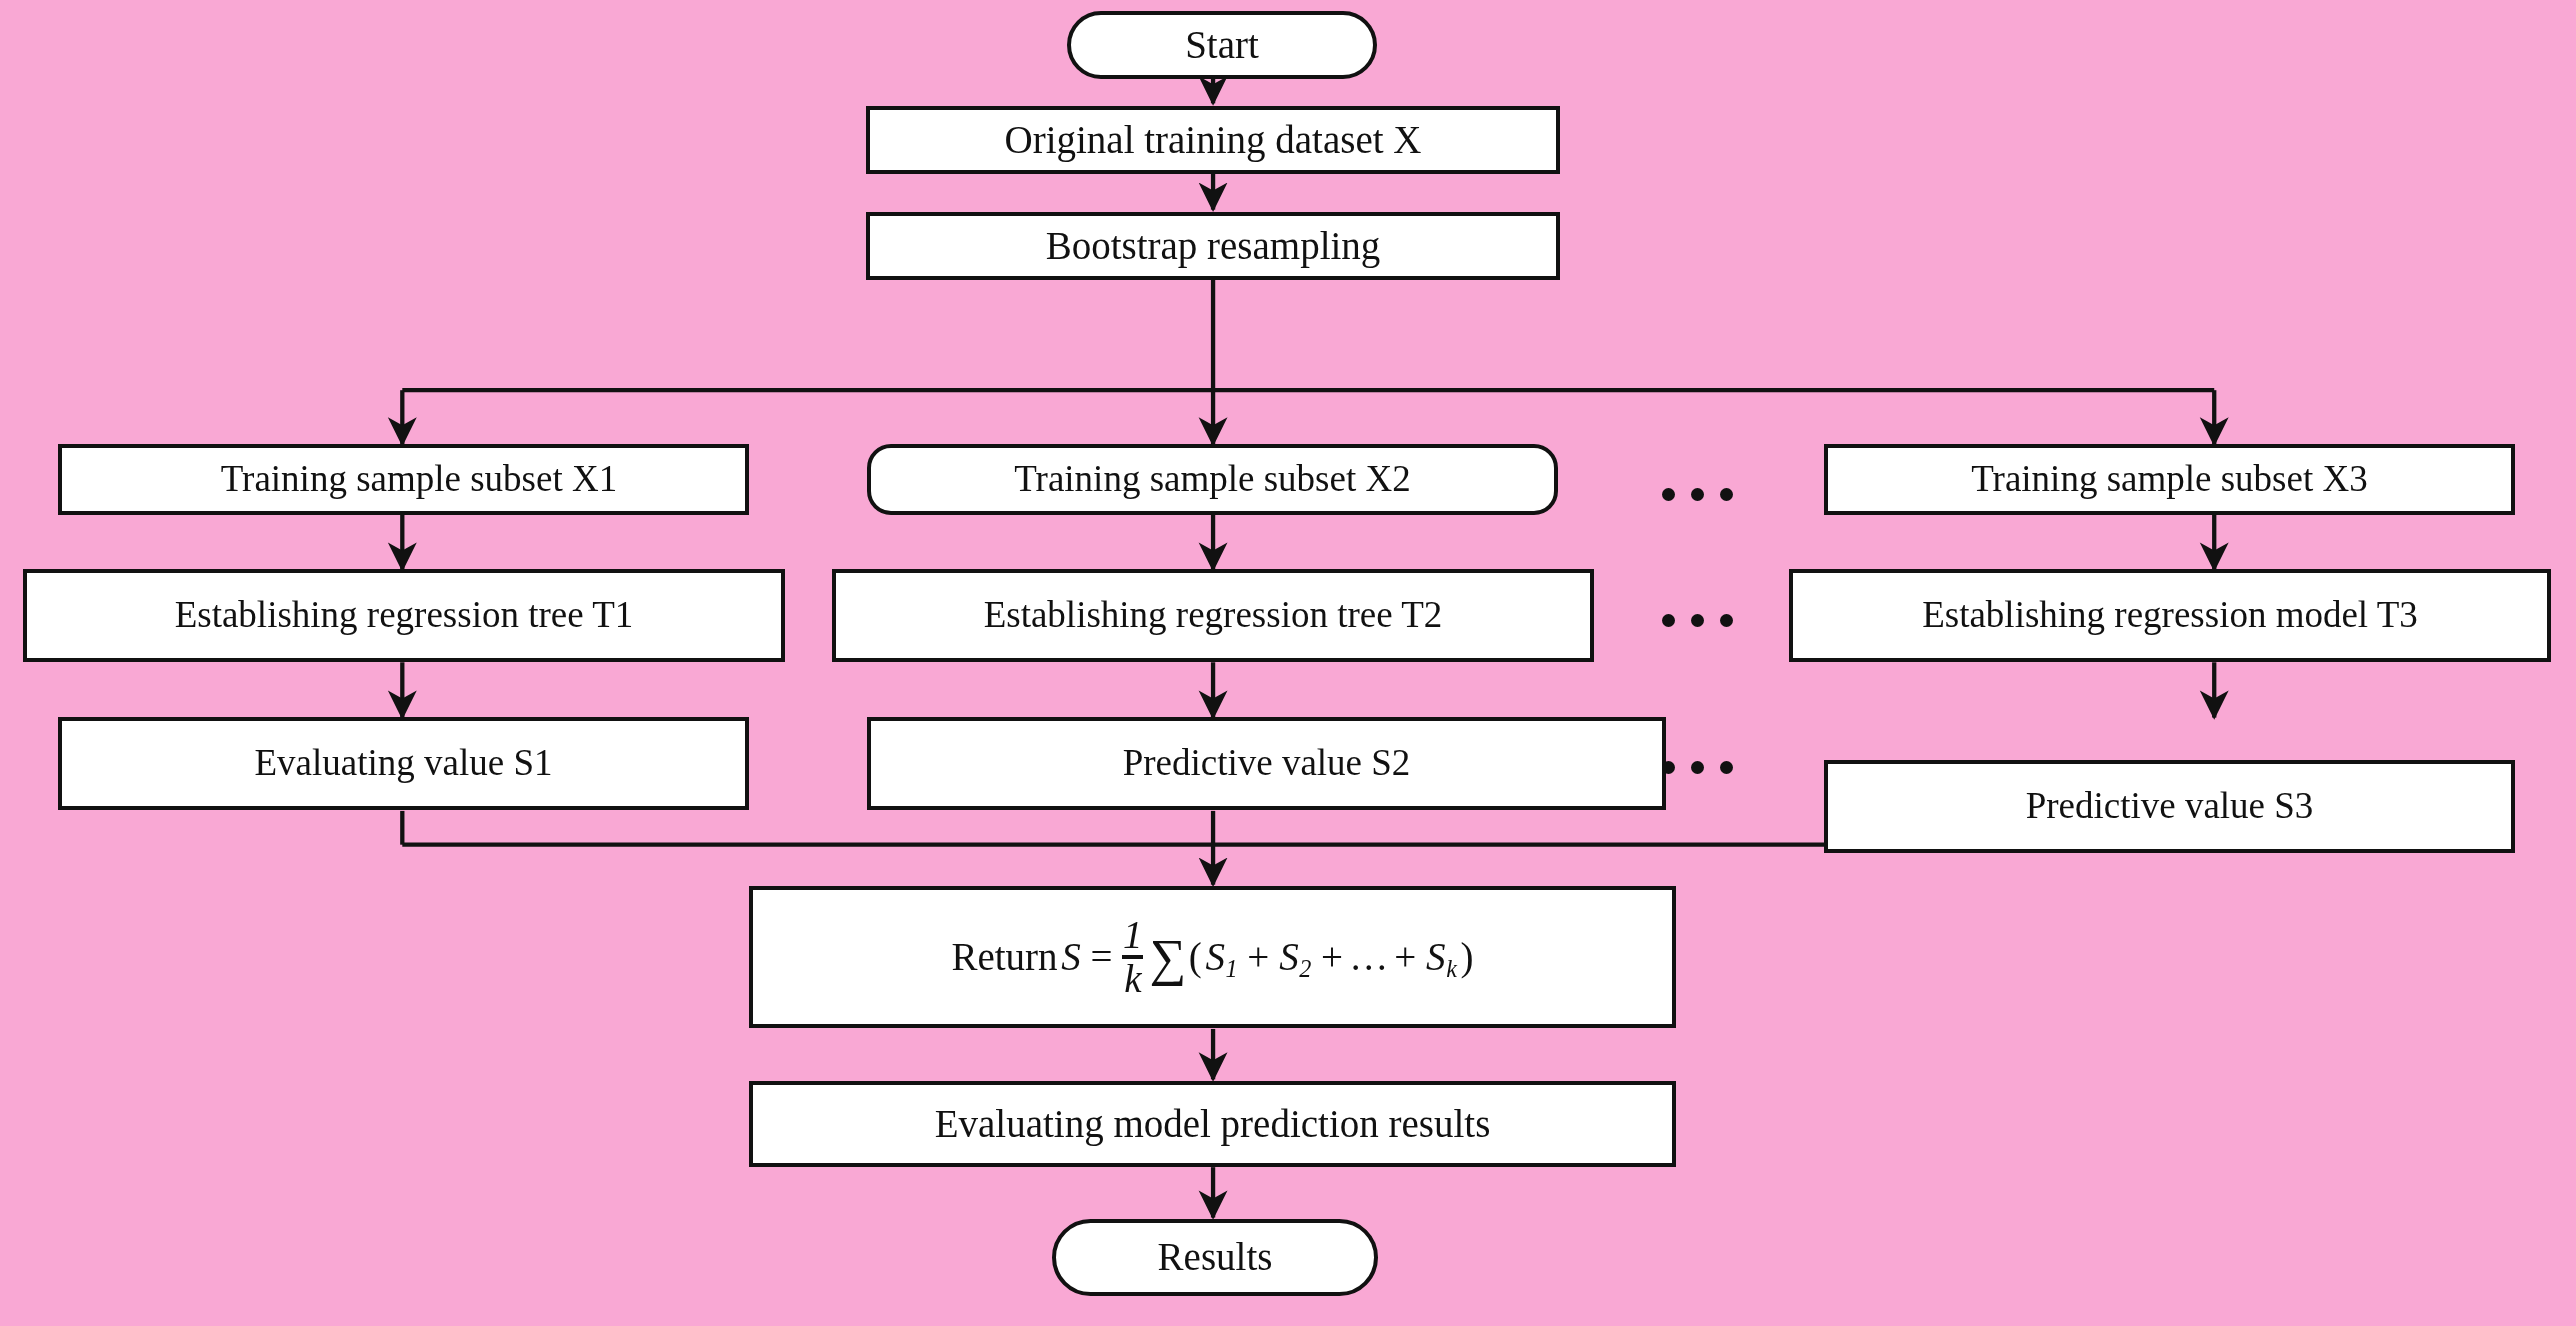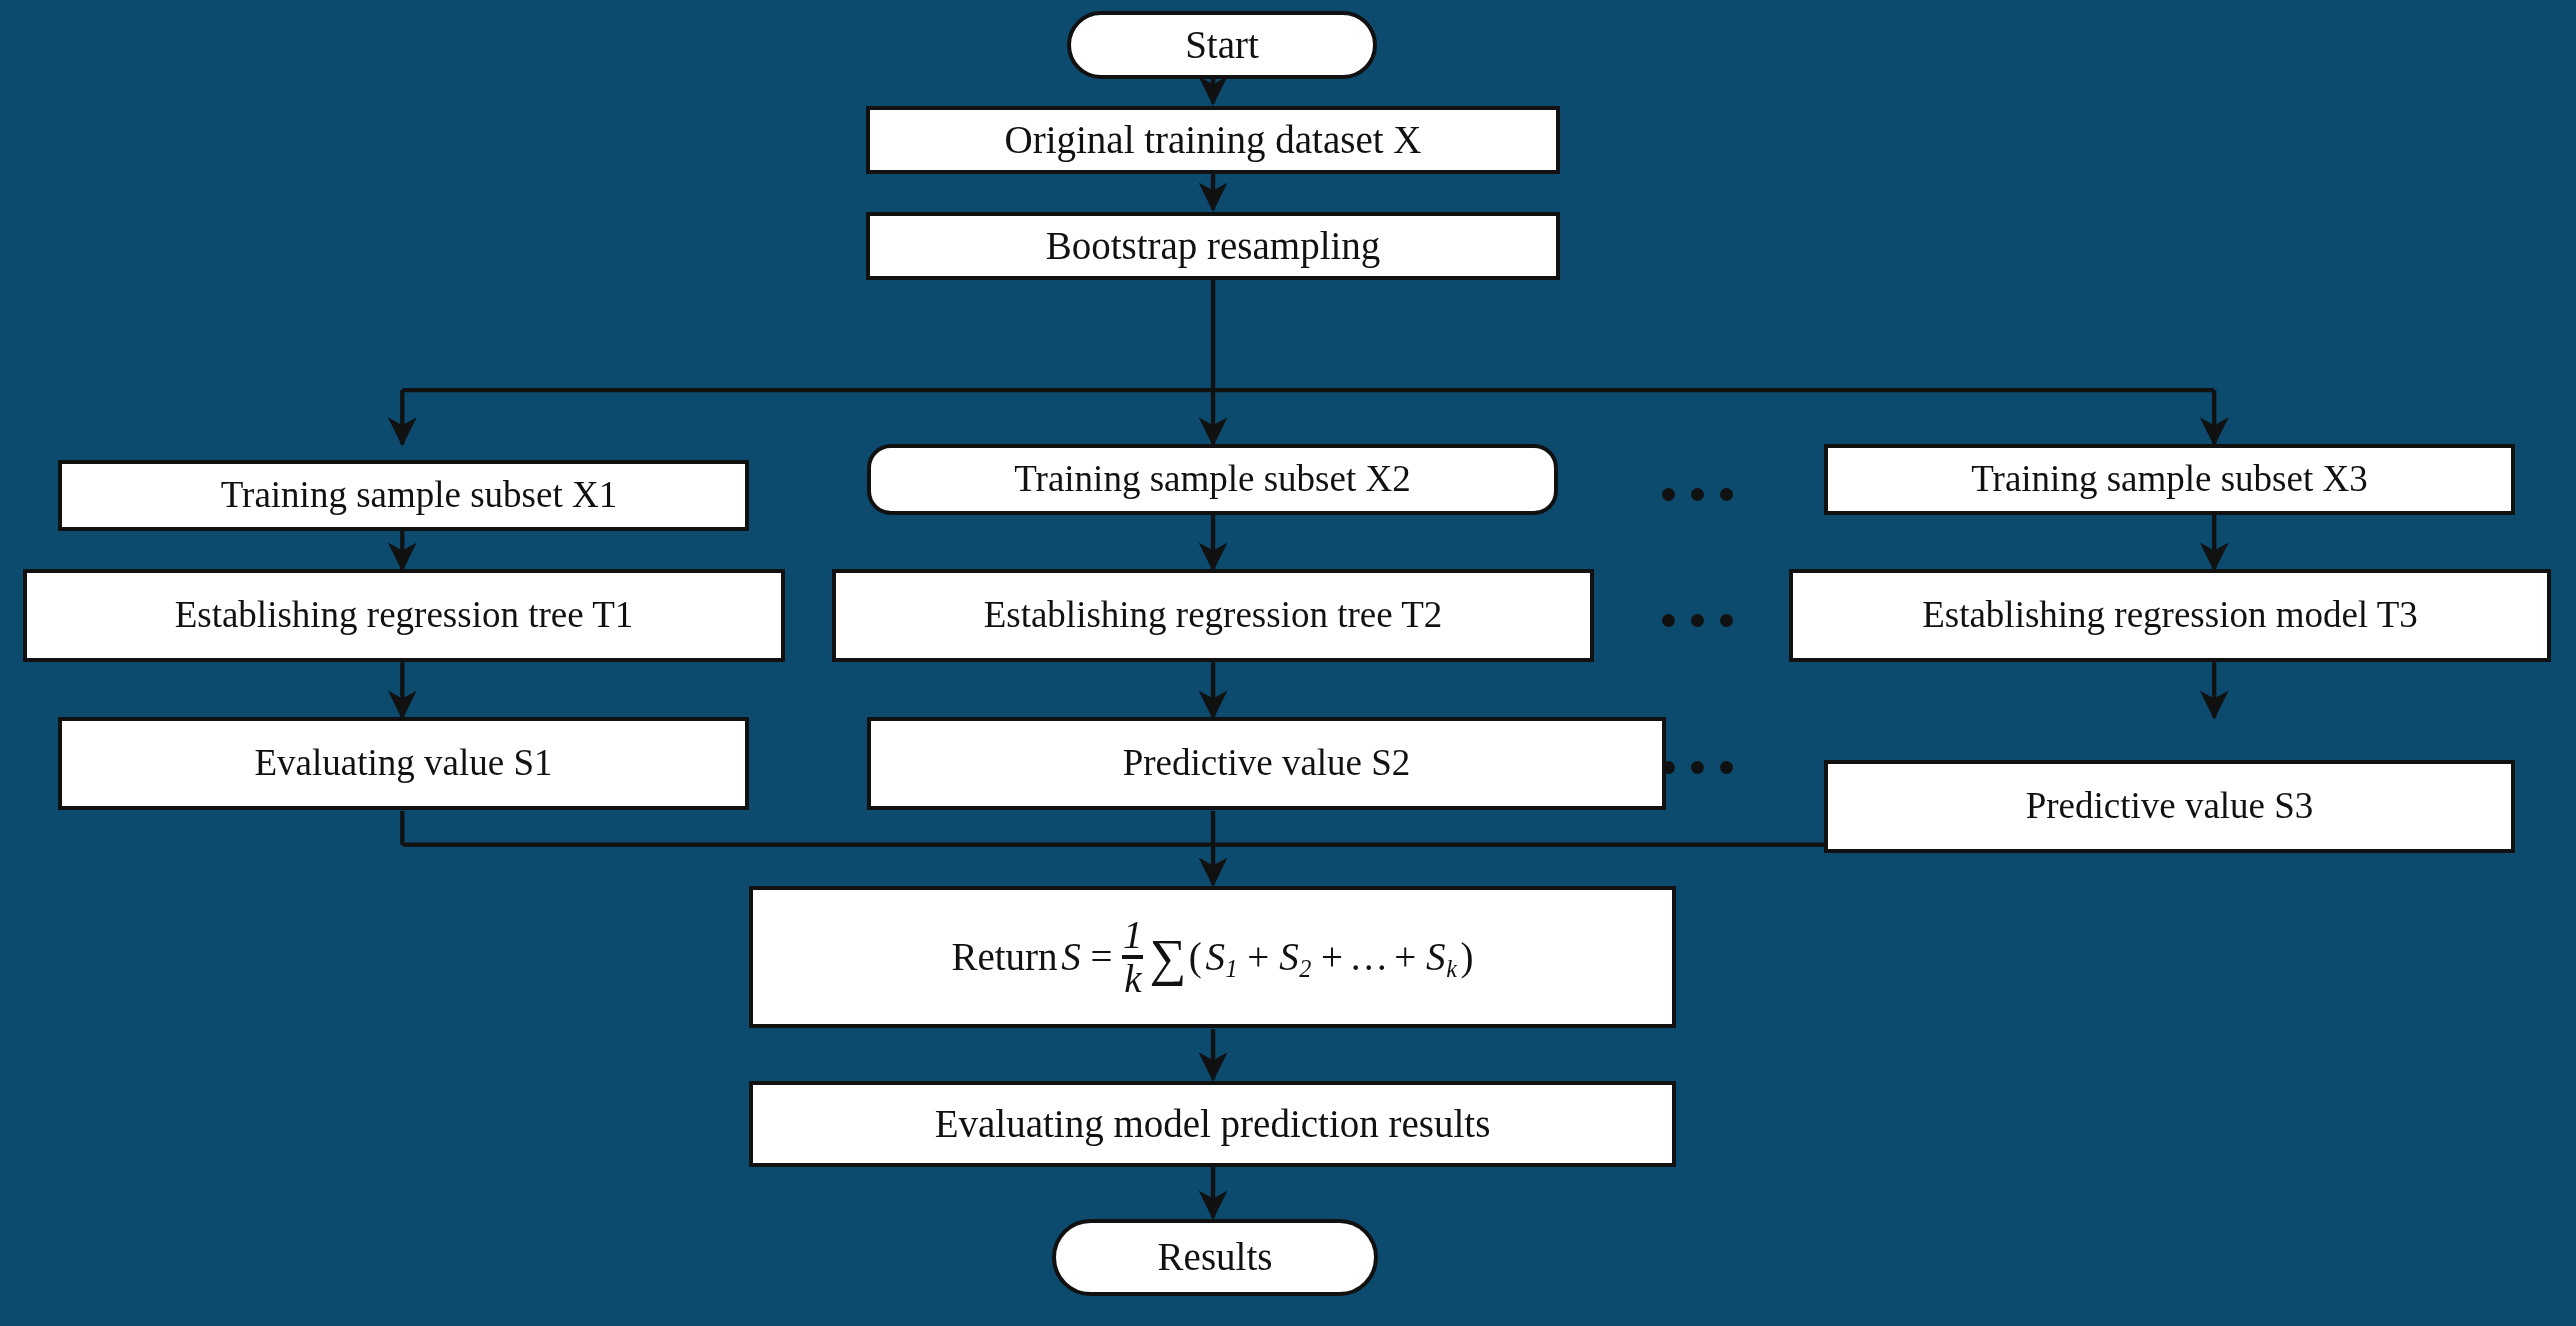--- a/index.html
+++ b/index.html
@@ -4,21 +4,21 @@
 <style>
   html, body {
     margin: 0;
     padding: 0;
     background: #ffffff;
   }
   #canvas {
     position: relative;
     width: 2576px;
     height: 1327px;
-    background: #0c4a6e;
+    background: #f9a8d4;
     font-family: "Liberation Serif", "DejaVu Serif", serif;
     overflow: hidden;
   }
   svg.wires {
     position: absolute;
     left: 0;
     top: 0;
     width: 2576px;
     height: 1327px;
     pointer-events: none;
@@ -159,21 +159,21 @@
   </div>
 
   <div class="node" style="left:866px; top:212px; width:694px; height:68px; font-size:39px;">
     <span class="label">Bootstrap resampling</span>
   </div>
 
   <div class="node" style="left:866px; top:106px; width:694px; height:68px; font-size:39px;">
     <span class="label">Original training dataset X</span>
   </div>
 
-  <div class="node" style="left:58px; top:460px; width:691px; height:71px; font-size:37px;padding-left:31px;">
+  <div class="node" style="left:58px; top:444px; width:691px; height:71px; font-size:37px;padding-left:31px;">
     <span class="label">Training sample subset X1</span>
   </div>
 
   <div class="node" style="left:867px; top:444px; width:691px; height:71px; font-size:37px;border-radius:24px;">
     <span class="label">Training sample subset X2</span>
   </div>
 
   <div class="node" style="left:1824px; top:444px; width:691px; height:71px; font-size:37px;">
     <span class="label">Training sample subset X3</span>
   </div>

